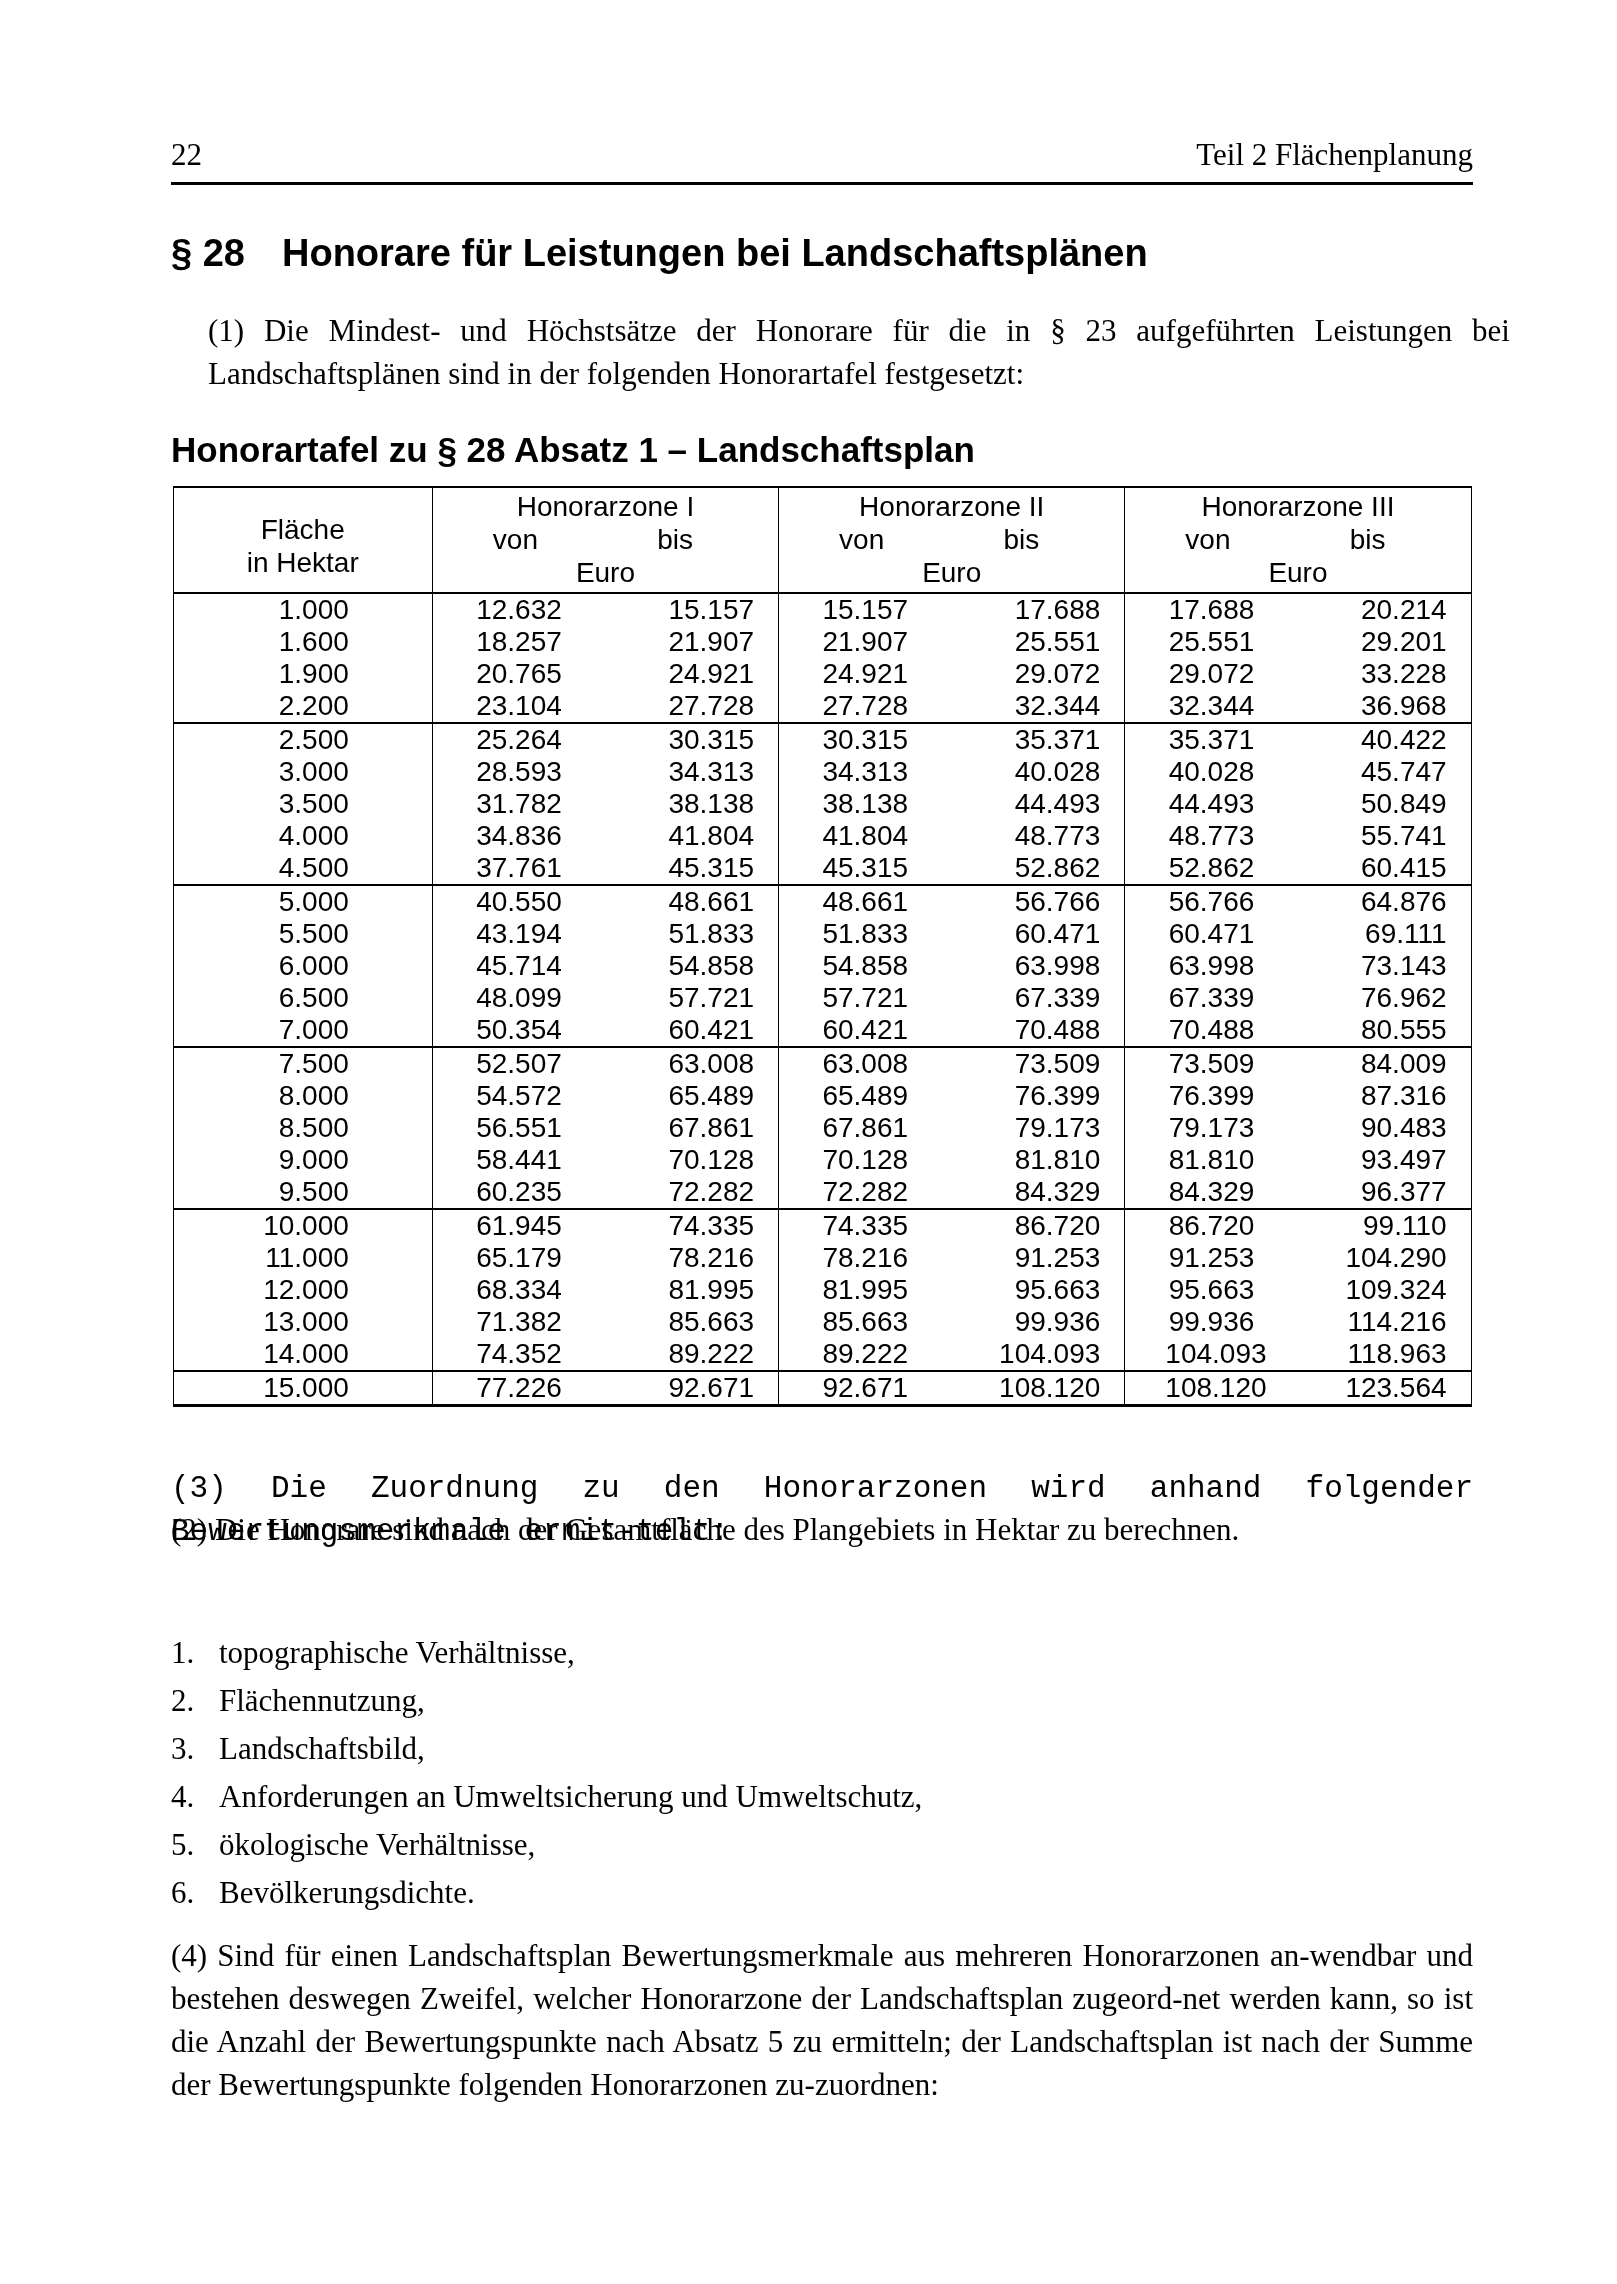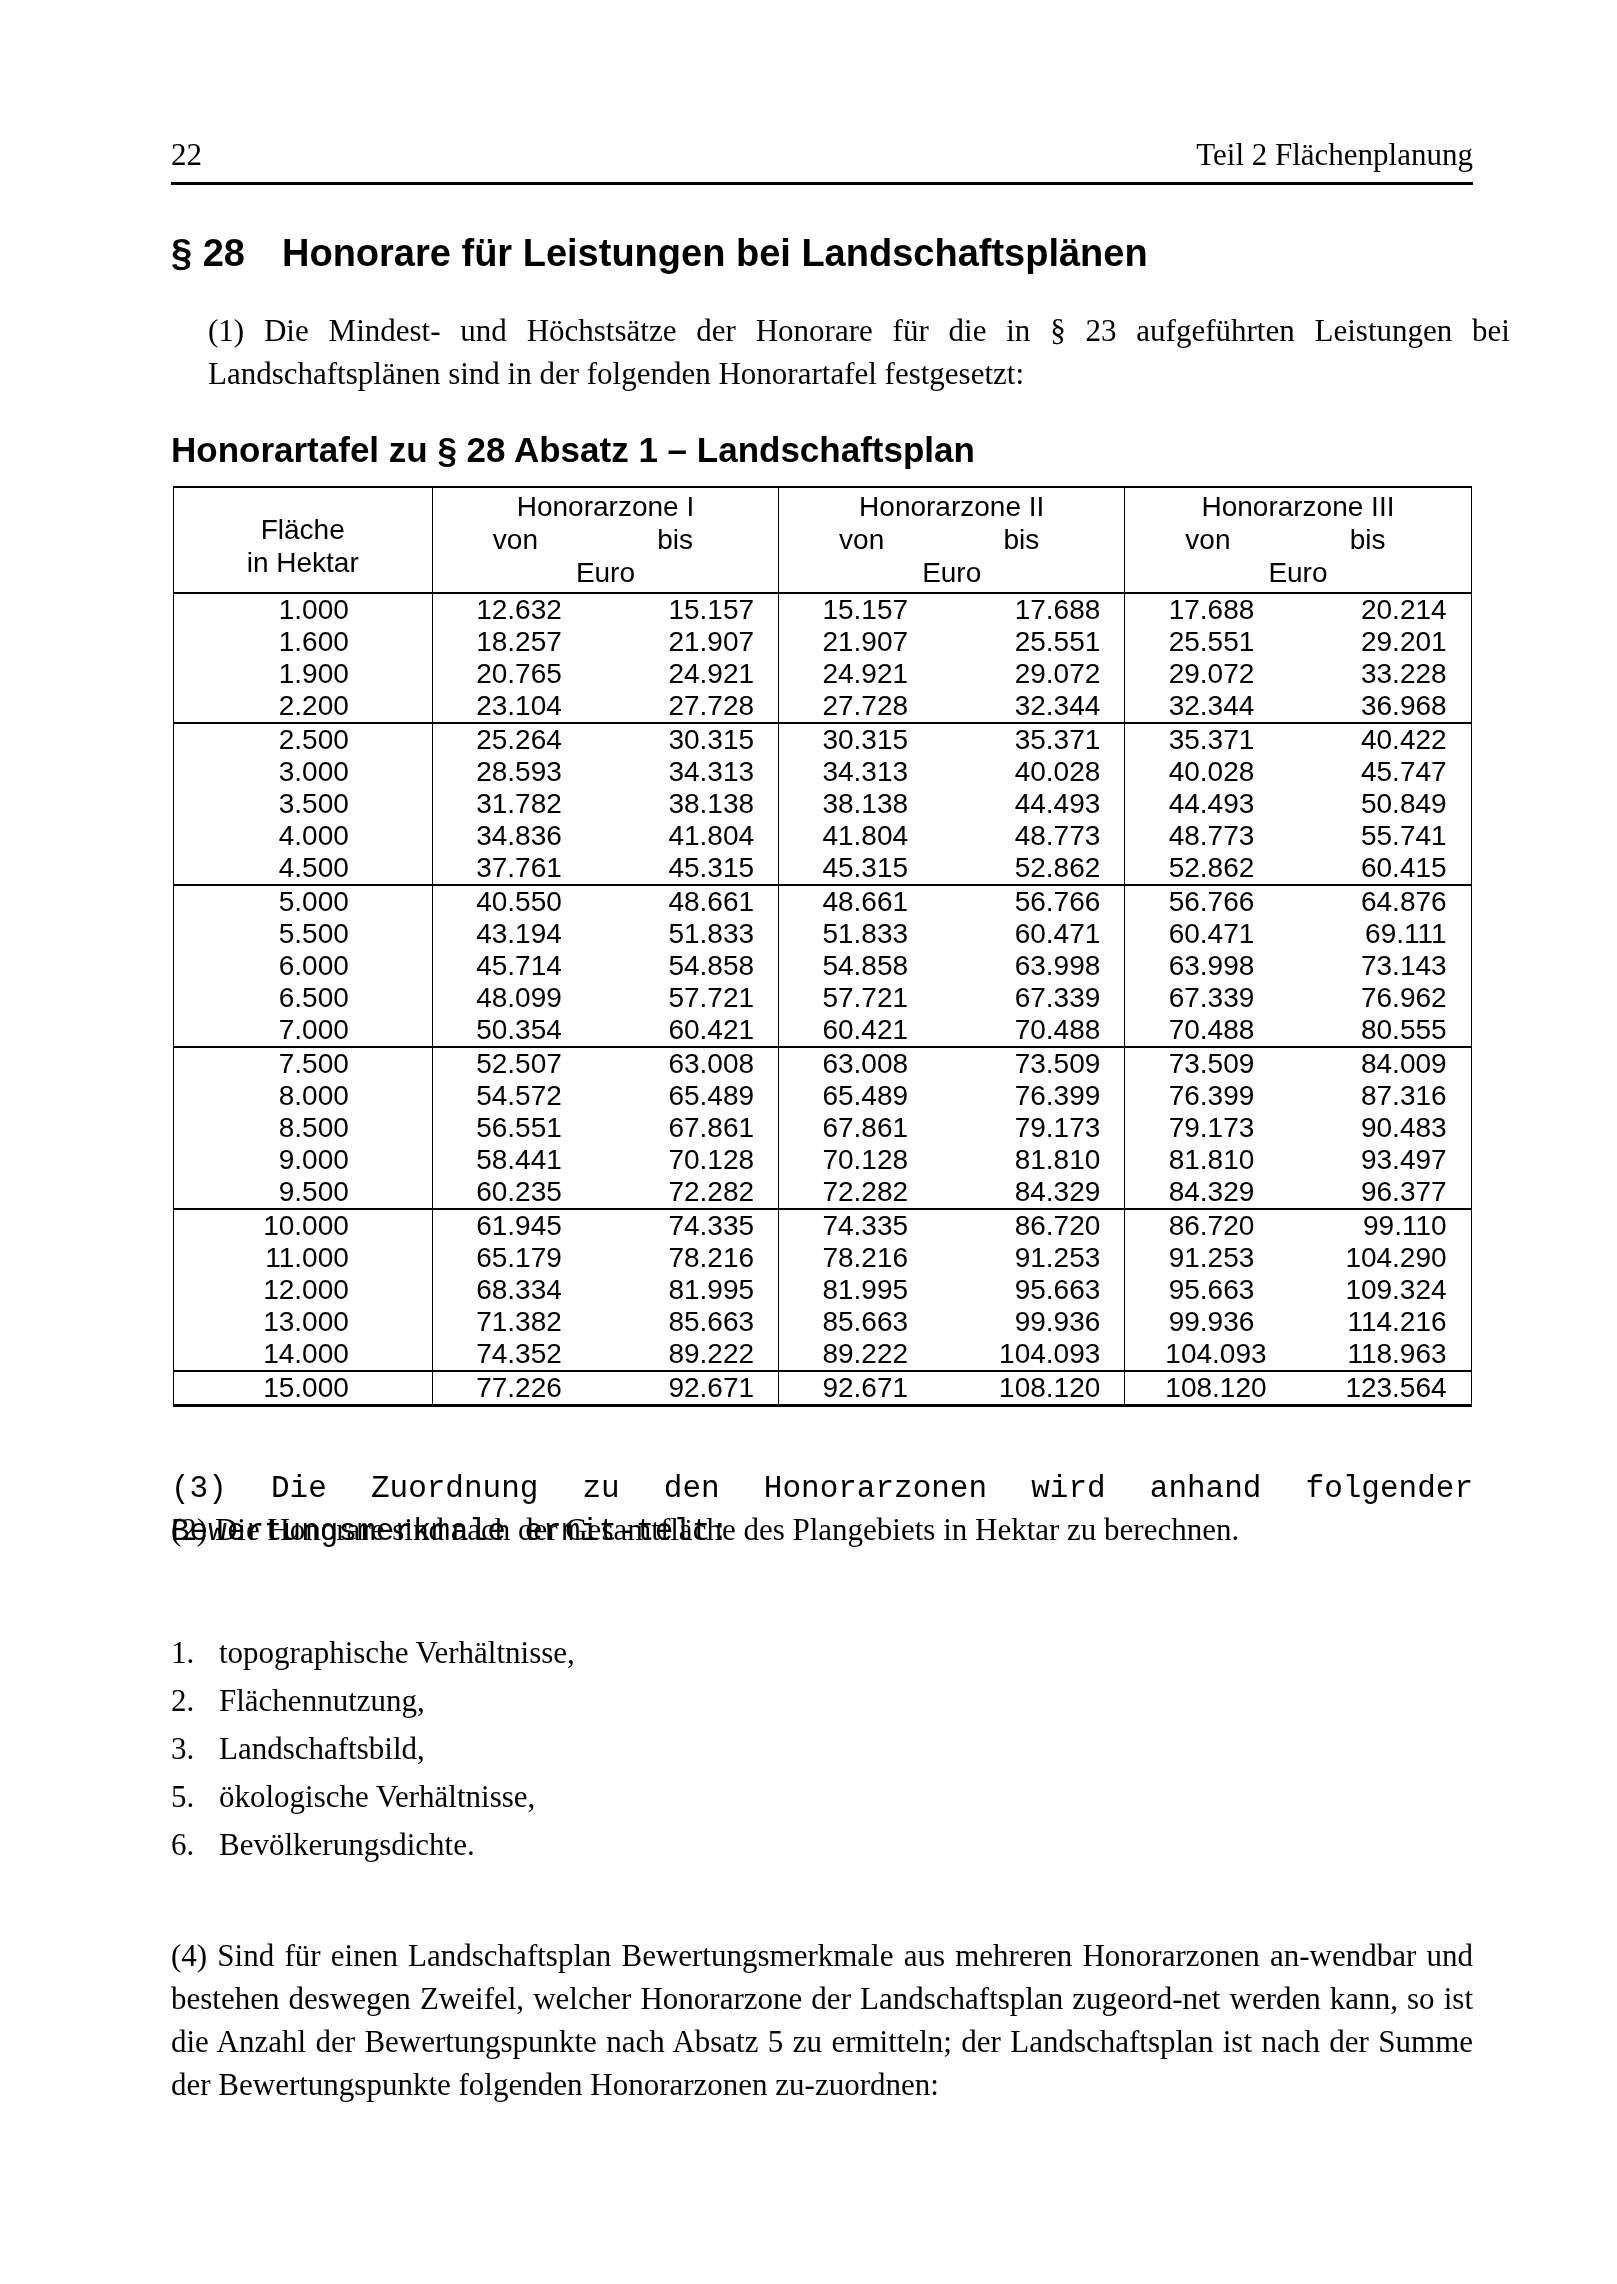--- a/index.html
+++ b/index.html
@@ -628,19 +628,20 @@
       </tbody>
   </table>
 
   <div class="para p2 serif">(2) Die Honorare sind nach der Gesamtfläche des Plangebiets in Hektar zu berechnen.</div>
   <div class="para p3 serif">(3) Die Zuordnung zu den Honorarzonen wird anhand folgender Bewertungsmerkmale ermit-telt:</div>
 
   <div class="list serif">
     <div class="li"><span class="n">1.</span><span>topographische Verhältnisse,</span></div>
     <div class="li"><span class="n">2.</span><span>Flächennutzung,</span></div>
     <div class="li"><span class="n">3.</span><span>Landschaftsbild,</span></div>
+    <div class="li"><span class="n">4.</span><span>Anforderungen an Umweltsicherung und Umweltschutz,</span></div>
     <div class="li"><span class="n">5.</span><span>ökologische Verhältnisse,</span></div>
     <div class="li"><span class="n">6.</span><span>Bevölkerungsdichte.</span></div>
   </div>
 
   <div class="para p4 serif">(4) Sind für einen Landschaftsplan Bewertungsmerkmale aus mehreren Honorarzonen an-wendbar und bestehen deswegen Zweifel, welcher Honorarzone der Landschaftsplan zugeord-net werden kann, so ist die Anzahl der Bewertungspunkte nach Absatz 5 zu ermitteln; der Landschaftsplan ist nach der Summe der Bewertungspunkte folgenden Honorarzonen zu-zuordnen:</div>
 </div>
 
 
 </body></html>

